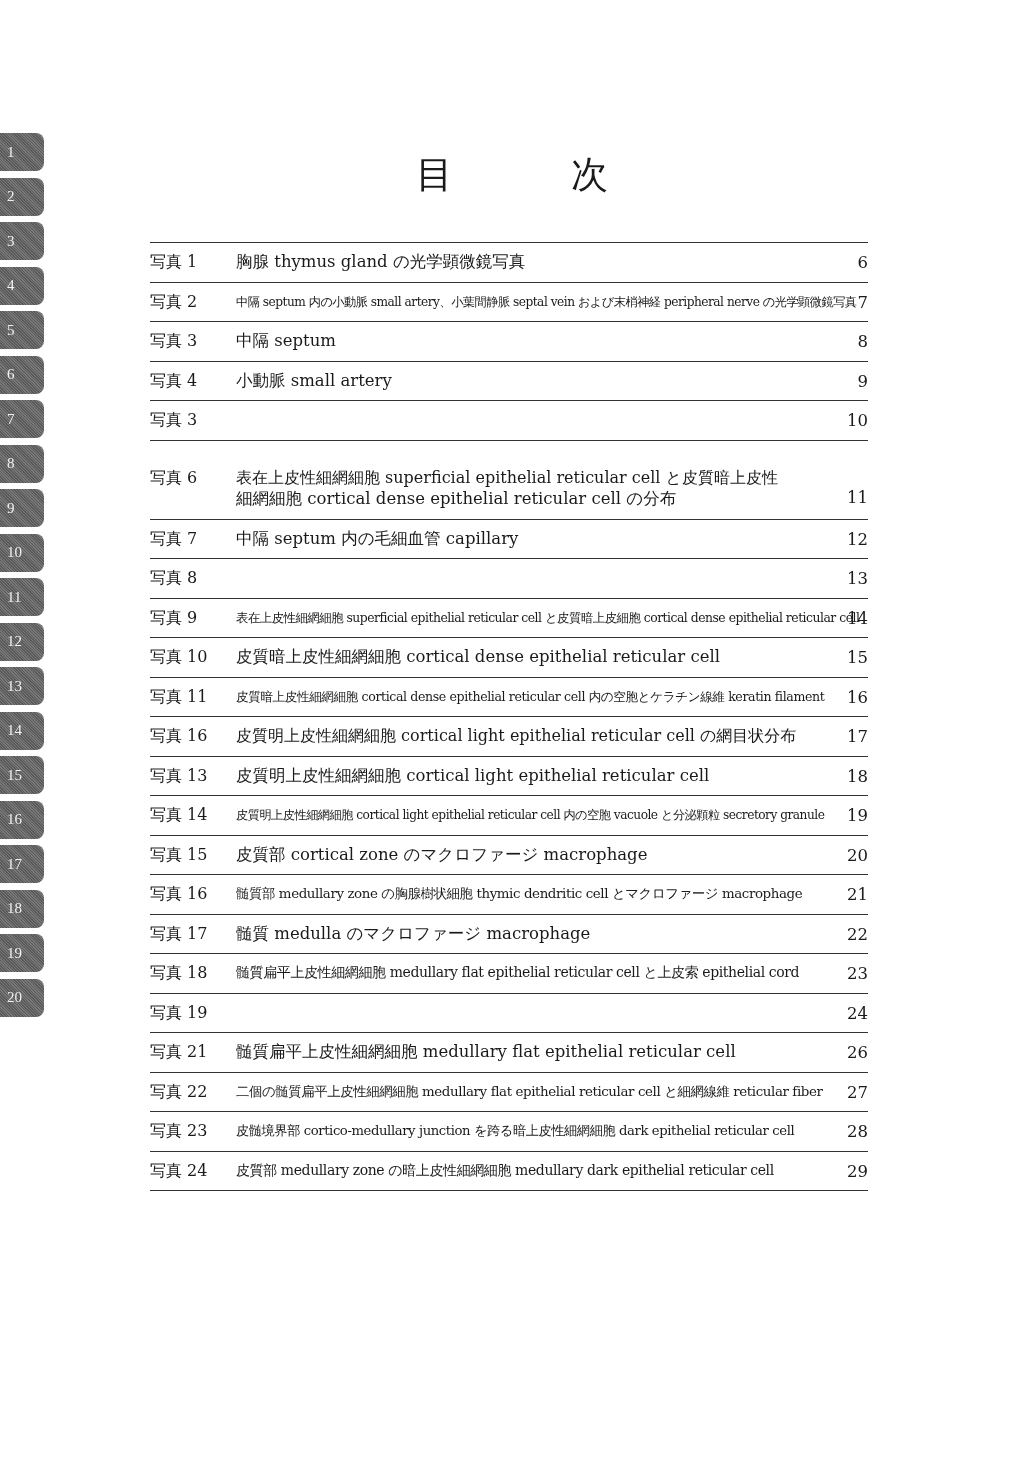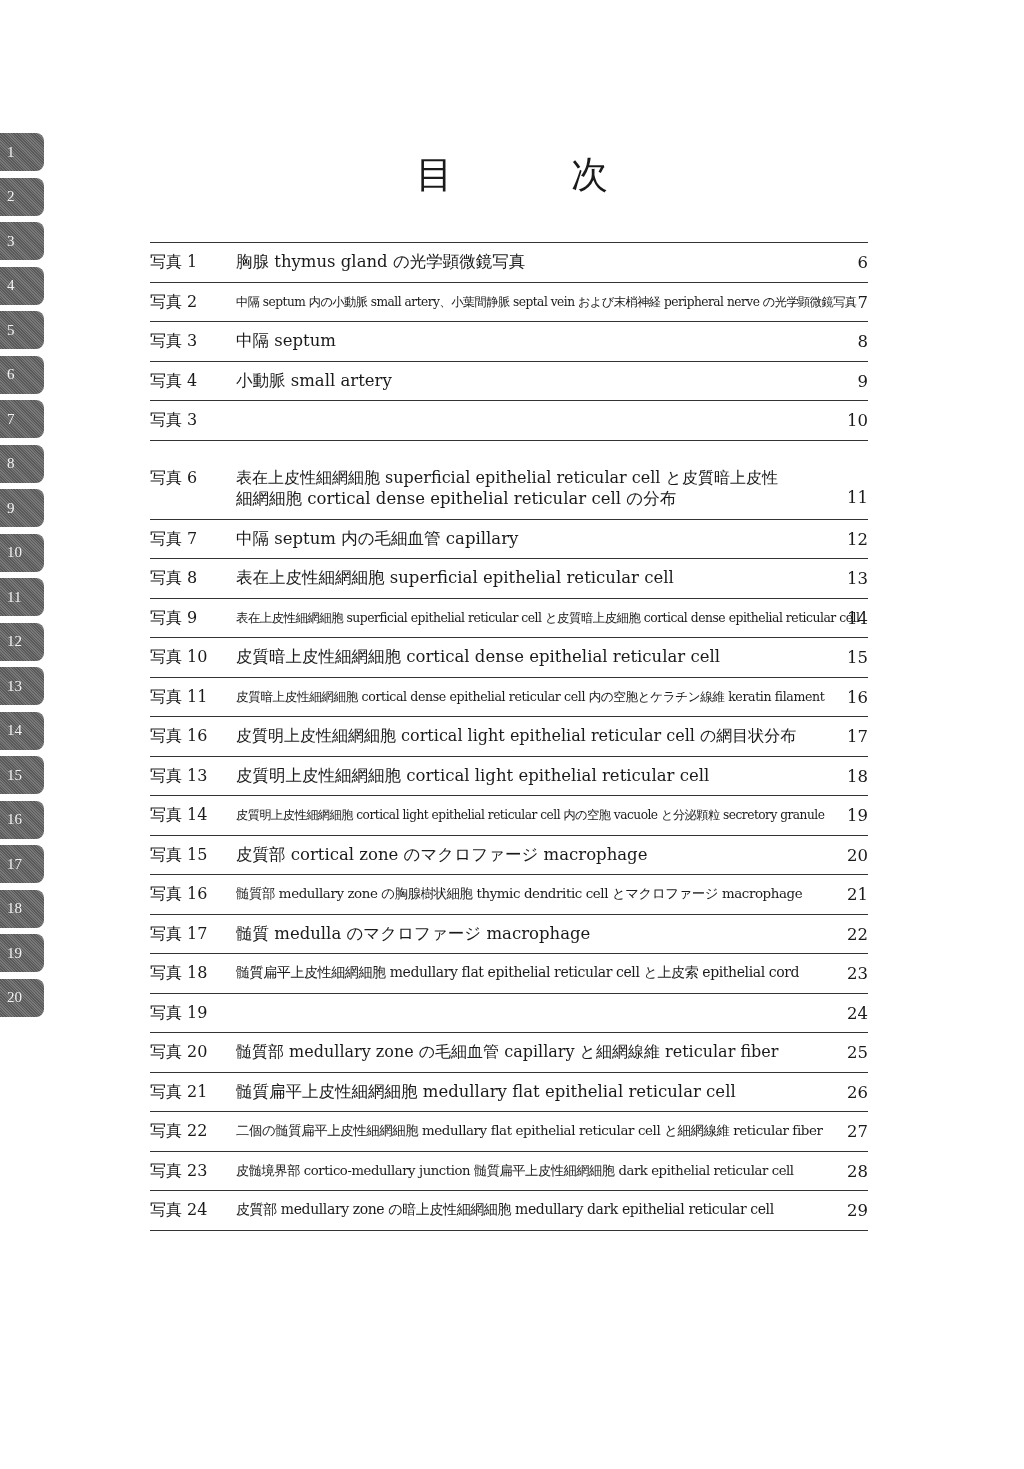--- a/index.html
+++ b/index.html
@@ -94,21 +94,20 @@
     <span class="text l1" style="font-size:16px">表在上皮性細網細胞 superficial epithelial reticular cell と皮質暗上皮性</span>
     <span class="page">11</span>
   </div>
   <div class="row">
     <span class="label">写真 7</span>
     <span class="text">中隔 septum 内の毛細血管 capillary</span>
     <span class="page">12</span>
   </div>
   <div class="row">
     <span class="label">写真 8</span>
-    <span class="text">表在上皮性細網細胞 superficial epithelial reticular cell</span>
     <span class="page">13</span>
   </div>
   <div class="row">
     <span class="label">写真 9</span>
     <span class="text cond" style="font-size:12.4px;letter-spacing:-0.5px">表在上皮性細網細胞 superficial epithelial reticular cell と皮質暗上皮細胞 cortical dense epithelial reticular cell</span>
     <span class="page">14</span>
   </div>
   <div class="row">
     <span class="label">写真 10</span>
     <span class="text">皮質暗上皮性細網細胞 cortical dense epithelial reticular cell</span>
@@ -152,37 +151,32 @@
   <div class="row">
     <span class="label">写真 18</span>
     <span class="text cond" style="font-size:14px;letter-spacing:-0.4px">髄質扁平上皮性細網細胞 medullary flat epithelial reticular cell と上皮索 epithelial cord</span>
     <span class="page">23</span>
   </div>
   <div class="row">
     <span class="label">写真 19</span>
     <span class="page">24</span>
   </div>
   <div class="row">
-    <span class="label">写真 20</span>
-    <span class="text" style="font-size:16px">髄質部 medullary zone の毛細血管 capillary と細網線維 reticular fiber</span>
-    <span class="page">25</span>
-  </div>
-  <div class="row">
     <span class="label">写真 21</span>
     <span class="text">髄質扁平上皮性細網細胞 medullary flat epithelial reticular cell</span>
     <span class="page">26</span>
   </div>
   <div class="row">
     <span class="label">写真 22</span>
     <span class="text cond" style="font-size:13.4px;letter-spacing:-0.4px">二個の髄質扁平上皮性細網細胞 medullary flat epithelial reticular cell と細網線維 reticular fiber</span>
     <span class="page">27</span>
   </div>
   <div class="row">
     <span class="label">写真 23</span>
-    <span class="text cond" style="font-size:13.2px;letter-spacing:-0.4px">皮髄境界部 cortico-medullary junction 髄質扁平上皮性細網細胞 dark epithelial reticular cell</span>
+    <span class="text cond" style="font-size:13.2px;letter-spacing:-0.4px">皮髄境界部 cortico-medullary junction を跨る暗上皮性細網細胞 dark epithelial reticular cell</span>
     <span class="page">28</span>
   </div>
   <div class="row">
     <span class="label">写真 24</span>
     <span class="text cond" style="font-size:14px;letter-spacing:-0.4px">皮質部 medullary zone の暗上皮性細網細胞 medullary dark epithelial reticular cell</span>
     <span class="page">29</span>
   </div>
   <div class="toc-end"></div>
 </div>
 

